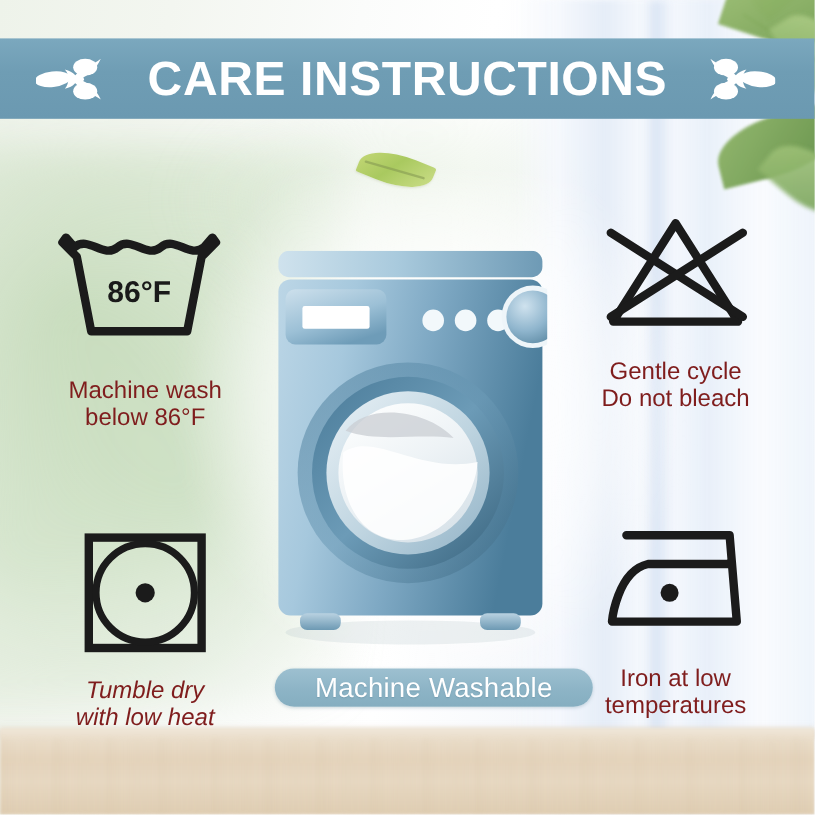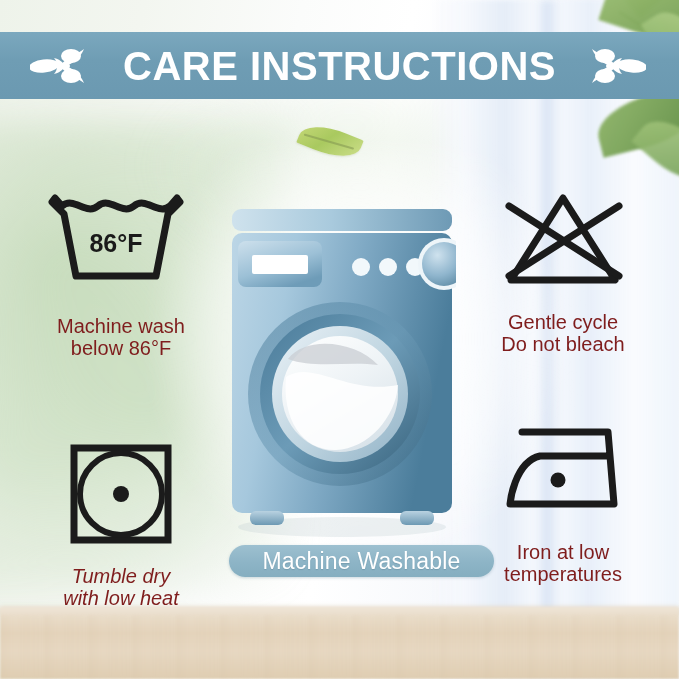--- a/index.html
+++ b/index.html
@@ -71,29 +71,29 @@
   .fleur{position:absolute;top:50%;transform:translateY(-50%);width:58px;height:44px;}
   .fleur.left{left:30px;}
   .fleur.right{left:588px;}
 
   
   .cell{position:absolute;width:230px;text-align:center;}
   .cell .icon{height:115px;display:flex;align-items:flex-start;justify-content:center;}
   .cell .caption{font-size:20px;line-height:1.12;color:#7f1d1d;
     font-family:"Liberation Sans",sans-serif;white-space:pre-line;margin-top:8px;}
   .cell-wash{left:6px;top:192px;}
-  .cell-bleach{left:448px;top:188px;}
+  .cell-bleach{left:448px;top:176px;}
   .cell-dry{left:6px;top:442px;font-style:italic;}
-  .cell-iron{left:448px;top:418px;}
+  .cell-iron{left:448px;top:432px;}
   .tubtext{font-size:25px;font-weight:bold;fill:#1a1a1a;
     font-family:"Liberation Sans",sans-serif;}
 
   
   .machine{position:absolute;left:228px;top:209px;width:228px;height:330px;}
-  .badge{position:absolute;left:229px;top:545px;width:265px;height:32px;
+  .badge{position:absolute;left:229px;top:557px;width:265px;height:32px;
     border-radius:16px;display:flex;align-items:center;justify-content:center;
     background:linear-gradient(180deg,#9dc0d0 0%,#8db4c6 55%,#85aec0 100%);
     box-shadow:0 1px 3px rgba(90,130,150,.3);}
   .badge span{color:#ffffff;font-size:23px;letter-spacing:.2px;
     text-shadow:0 1px 1px rgba(80,120,140,.35);font-family:"Liberation Sans",sans-serif;}
 </style>
 </head>
 <body>
 
 <div class="stage">

